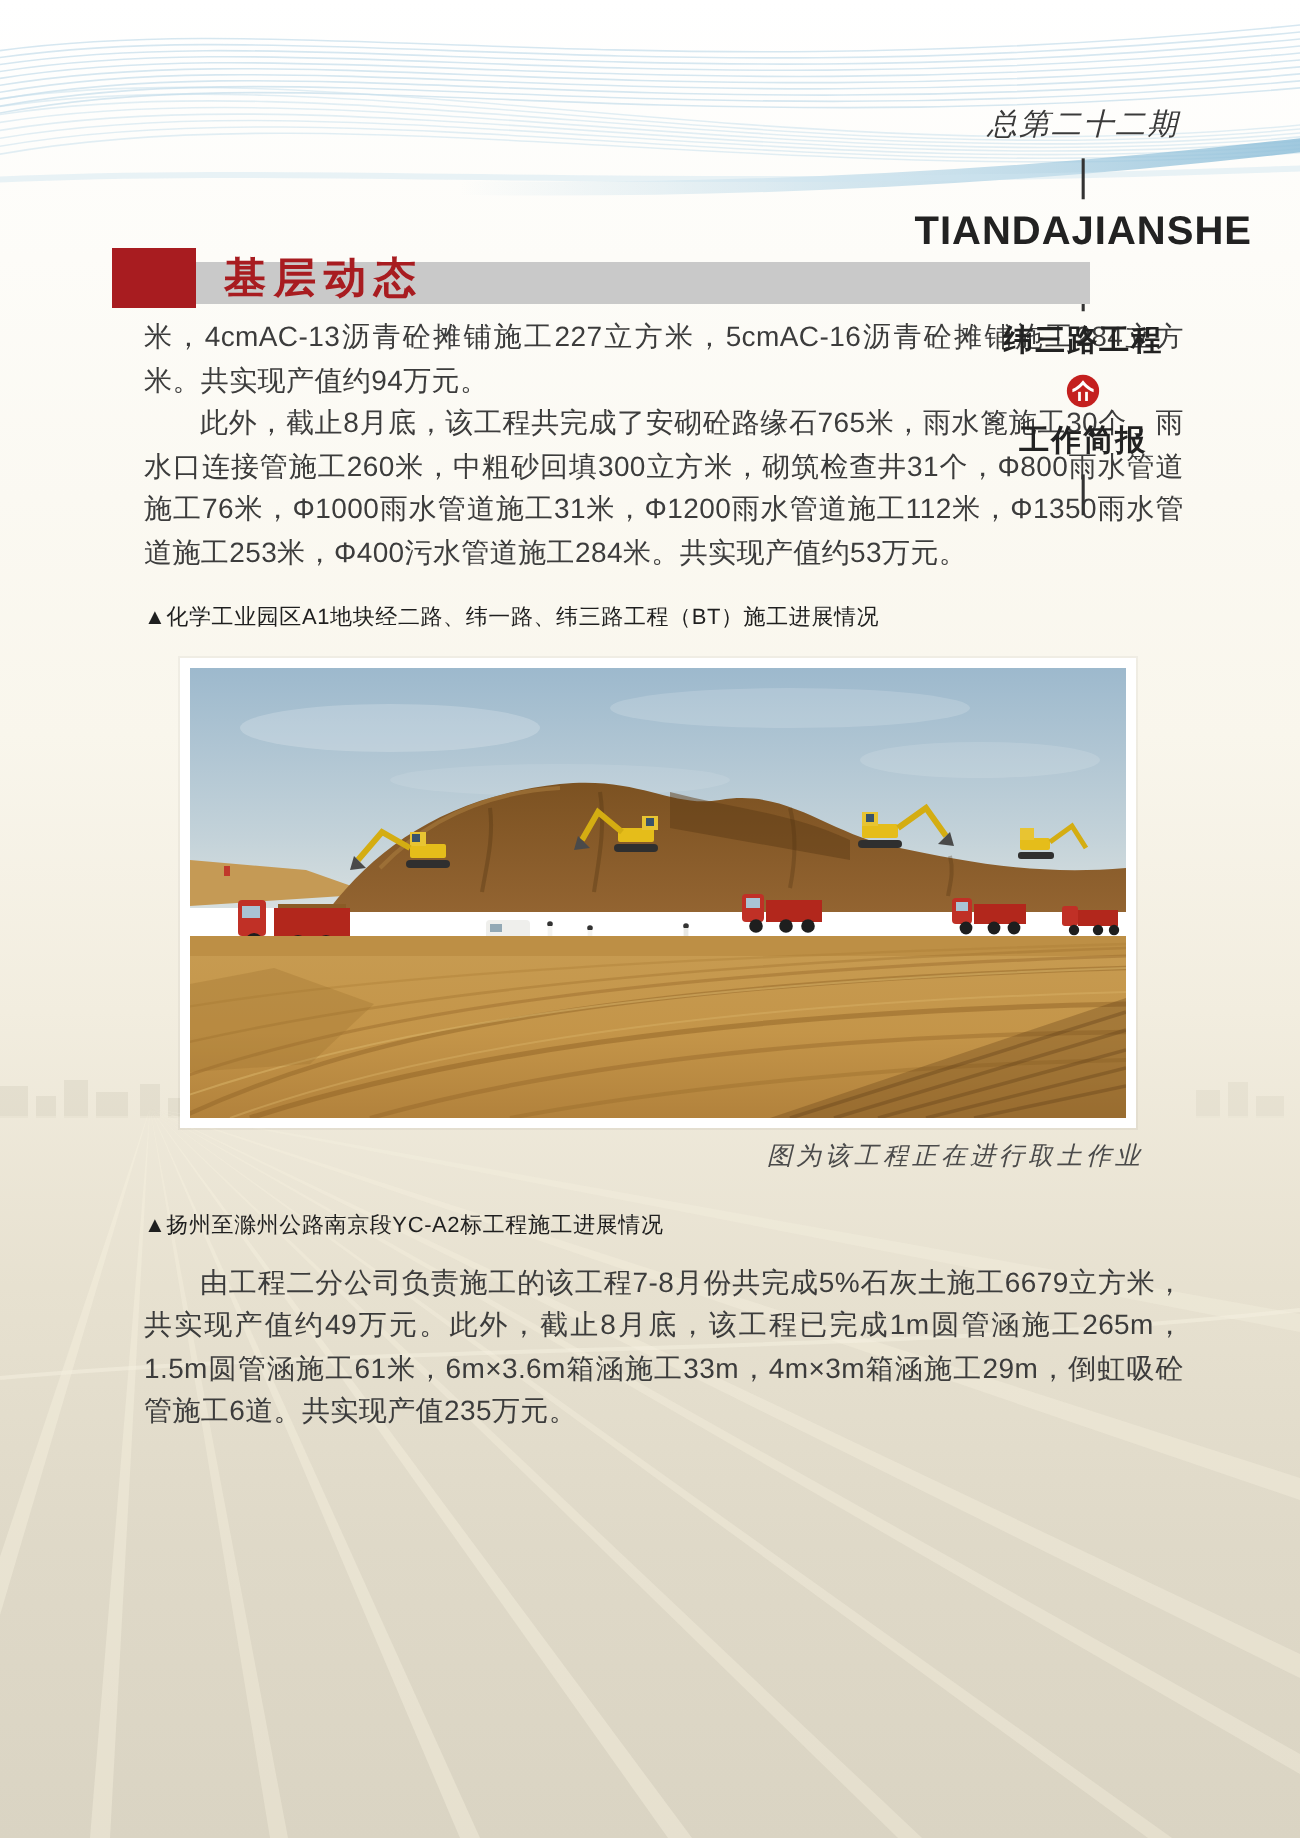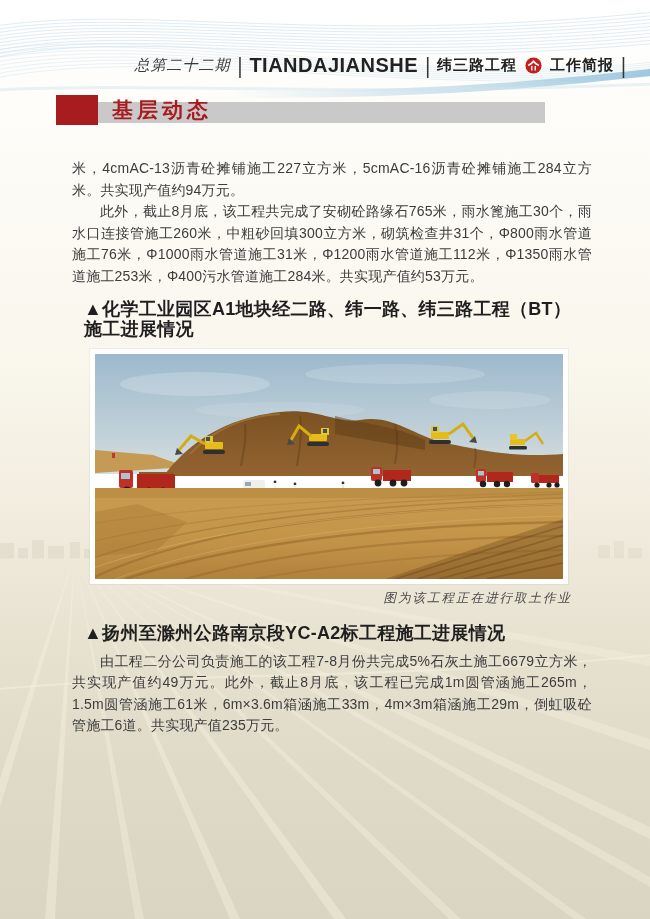--- a/index.html
+++ b/index.html
@@ -7,41 +7,41 @@
     position:relative;width:650px;height:919px;overflow:hidden;
     font-family:"Liberation Sans","DejaVu Sans",sans-serif;
     background:linear-gradient(180deg,#ffffff 0%,#fdfcf8 14%,#f9f6ec 40%,#f2eddf 55%,#e7e1d0 70%,#dfd9c8 84%,#dad4c3 100%);
   }
   svg{display:block;}
   
   .waves{position:absolute;left:0;top:0;width:650px;height:115px;}
   
   .header-line{
     position:absolute;top:53px;right:24px;height:24px;
-    display:flex;align-items:center;gap:7px;z-index:3;color:#2c2c2c;
+    display:flex;align-items:center;gap:7px;z-index:3;color:#2c2c2c;flex-direction:column;
   }
   .issue{font-family:"DejaVu Serif","Liberation Serif",serif;font-style:italic;font-size:15px;color:#3a3a3a;letter-spacing:1px;}
   .brand-en{font-weight:bold;font-size:20px;letter-spacing:.5px;color:#222;}
   .brand-cn,.publication{font-size:15px;font-weight:bold;color:#222;letter-spacing:1px;}
   .sep{font-size:19px;font-weight:400;color:#333;line-height:1;transform:scaleY(1.15);}
   .logo{width:17px;height:17px;margin:0 1px;}
   
-  .banner{position:absolute;left:56px;top:95px;width:570px;height:30px;z-index:3;}
+  .banner{position:absolute;left:56px;top:124px;width:570px;height:30px;z-index:3;}
   .banner-bar{position:absolute;left:0;top:7px;width:489px;height:21px;background:#c9c9c9;}
   .red-block{position:absolute;left:0;top:0;width:42px;height:30px;background:#a81c20;}
   .banner-title{
     position:absolute;left:56px;top:1px;
     font-family:"Liberation Serif","DejaVu Serif",serif;
     font-weight:bold;font-size:21px;color:#a81c20;letter-spacing:4px;white-space:nowrap;
   }
   
   .content{position:absolute;left:72px;top:158px;width:520px;z-index:2;}
   .content p{margin:0;font-size:14px;line-height:21.6px;text-align:justify;color:#3c3c3c;letter-spacing:.2px;}
   .content p.indent{text-indent:2em;}
-  .content h3{margin:11px 12px 8px;font-size:18px;line-height:20px;color:#1f1f1f;font-weight:bold;letter-spacing:.3px;}
+  .content h3{margin:11px 0 8px;font-size:11px;line-height:20px;color:#1f1f1f;font-weight:normal;letter-spacing:.3px;}
   figure{margin:10px 0 0 18px;width:482px;}
   .photo-frame{background:#ffffff;padding:5px;width:468px;box-shadow:0 0 0 1px rgba(0,0,0,.04);}
   .photo-frame svg{width:468px;height:225px;}
   figcaption{
     text-align:right;margin-top:6px;
     font-family:"DejaVu Serif","Liberation Serif",serif;font-style:italic;
     font-size:12.5px;color:#4a4a4a;letter-spacing:2px;
   }
   .mt14{margin-top:16px !important;}
   .mt6{margin-top:6px !important;}

